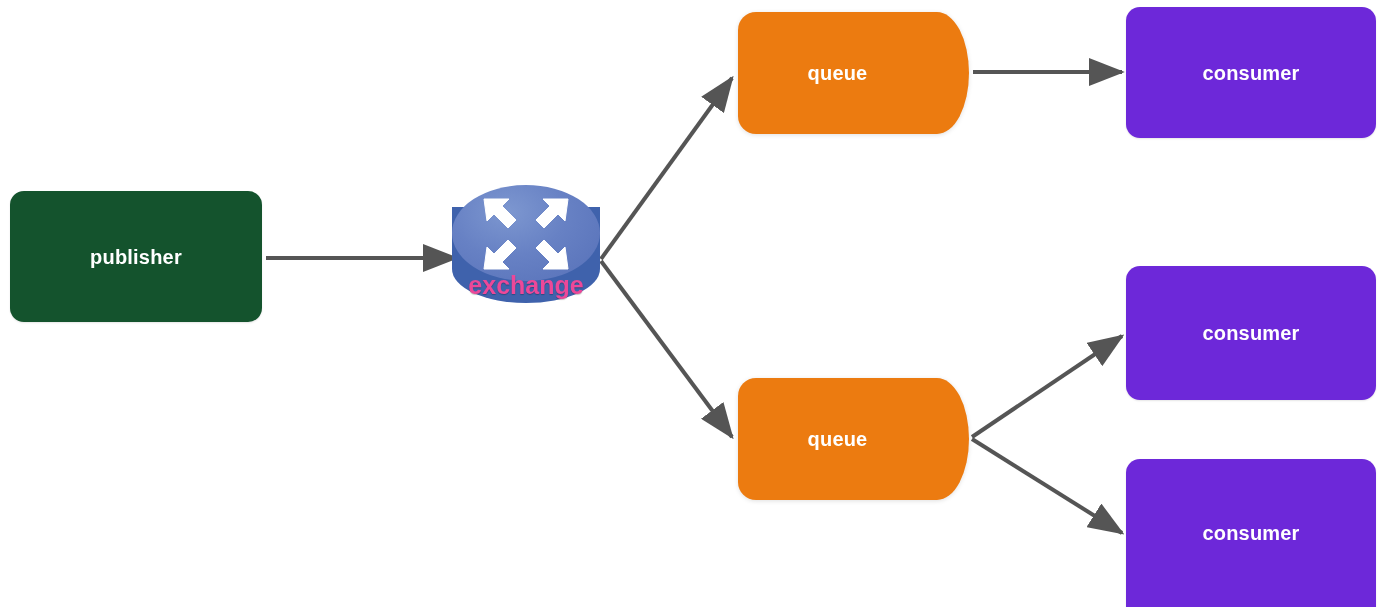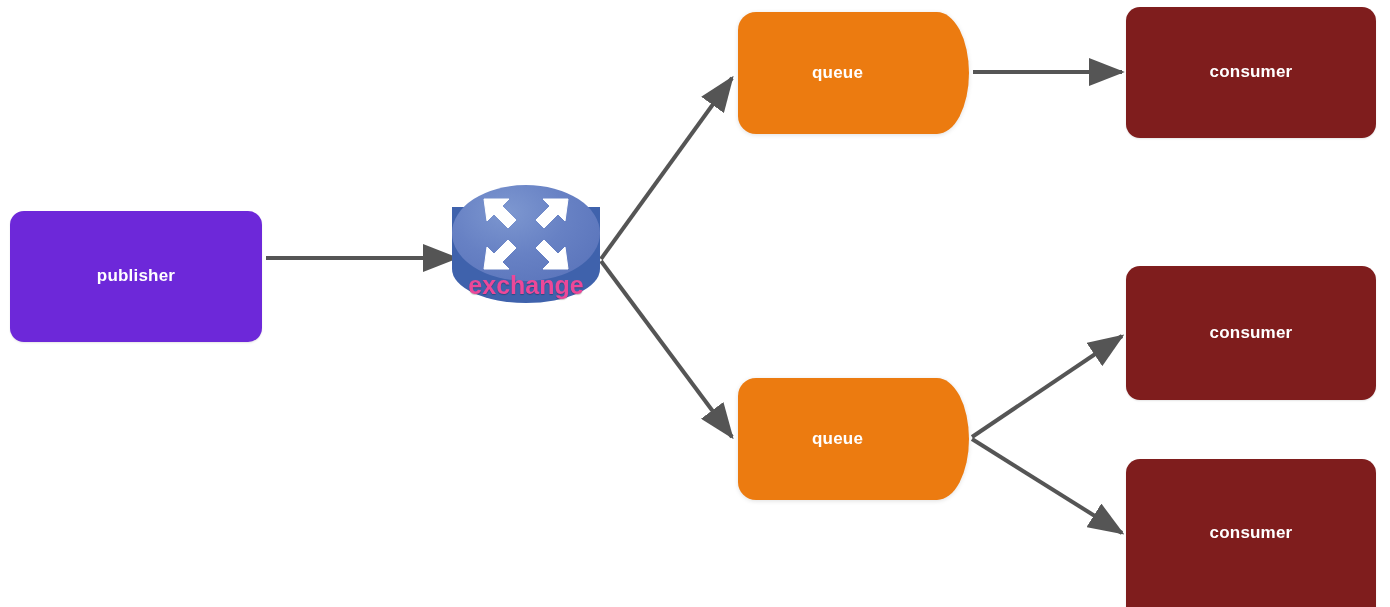--- a/index.html
+++ b/index.html
@@ -30,36 +30,35 @@
   }
   .rect-node {
     border-radius: 14px;
     display: flex;
     align-items: center;
     justify-content: center;
   }
   .node-label {
     color: #ffffff;
     font-weight: bold;
-    font-size: 17px;
+    font-size: 20px;
     letter-spacing: 0.2px;
     text-align: right;
     line-height: 1.1;
     white-space: nowrap;
     user-select: none;
   }
   
   #publisher-node {
     left: 10px;
     top: 191px;
     width: 252px;
     height: 131px;
-    background: #6d28d9;
+    background: #14532d;
     box-shadow: 0 1px 2px rgba(0,0,0,0.10);
-    margin-top: 20px;
   }
   
   #exchange-node {
     left: 452px;
     top: 185px;
     width: 148px;
     height: 136px;
   }
   .exchange-body {
     position: absolute;
@@ -129,21 +128,21 @@
     left: 0;
     top: 0;
     width: 199px;
     height: 122px;
     display: flex;
     align-items: center;
     justify-content: center;
   }
   
   .consumer-node {
-    background: #7f1d1d;
+    background: #6d28d9;
     box-shadow: 0 1px 2px rgba(0,0,0,0.10);
   }
   #consumer-1-node { left: 1126px; top: 7px;   width: 250px; height: 131px; }
   #consumer-2-node { left: 1126px; top: 266px; width: 250px; height: 134px; }
   #consumer-3-node { left: 1126px; top: 459px; width: 250px; height: 148px; border-radius: 14px 14px 0 0; }
 </style>
 </head>
 <body>
 
 <div id="canvas">

